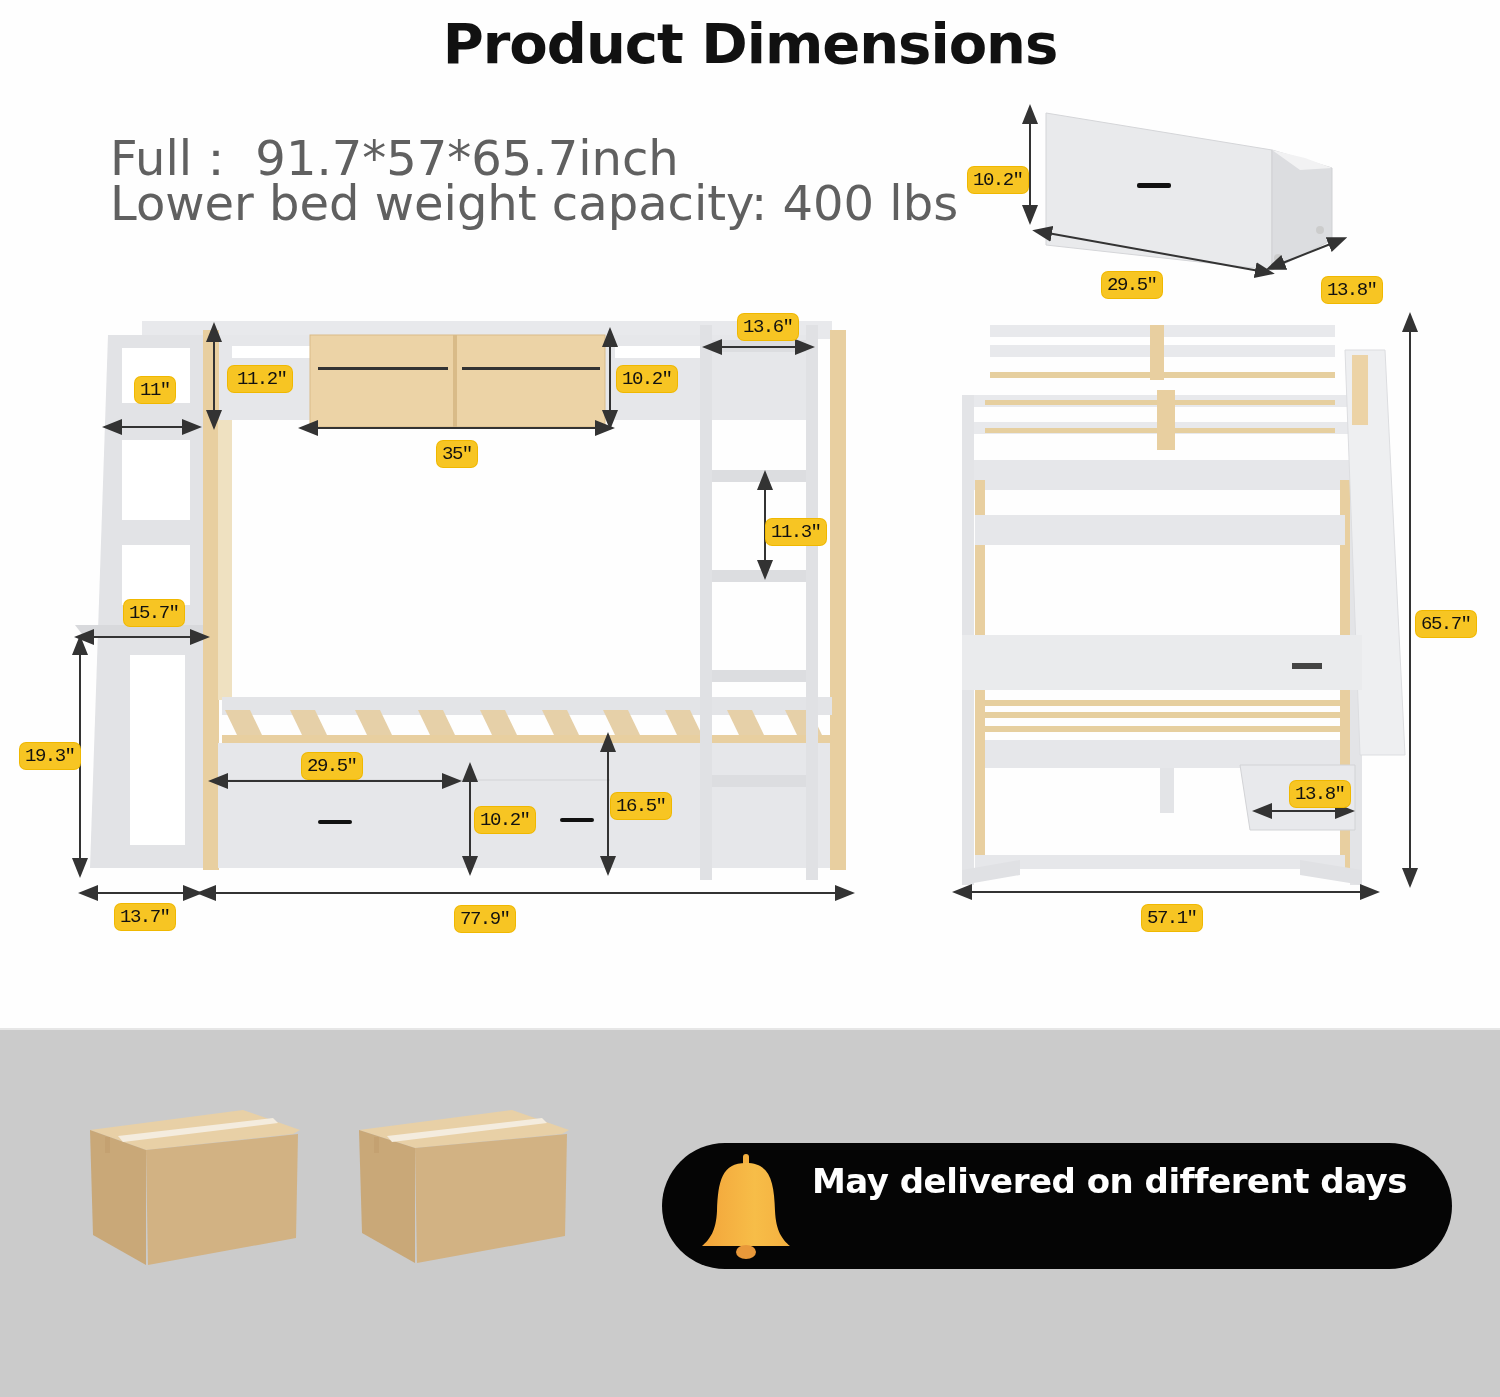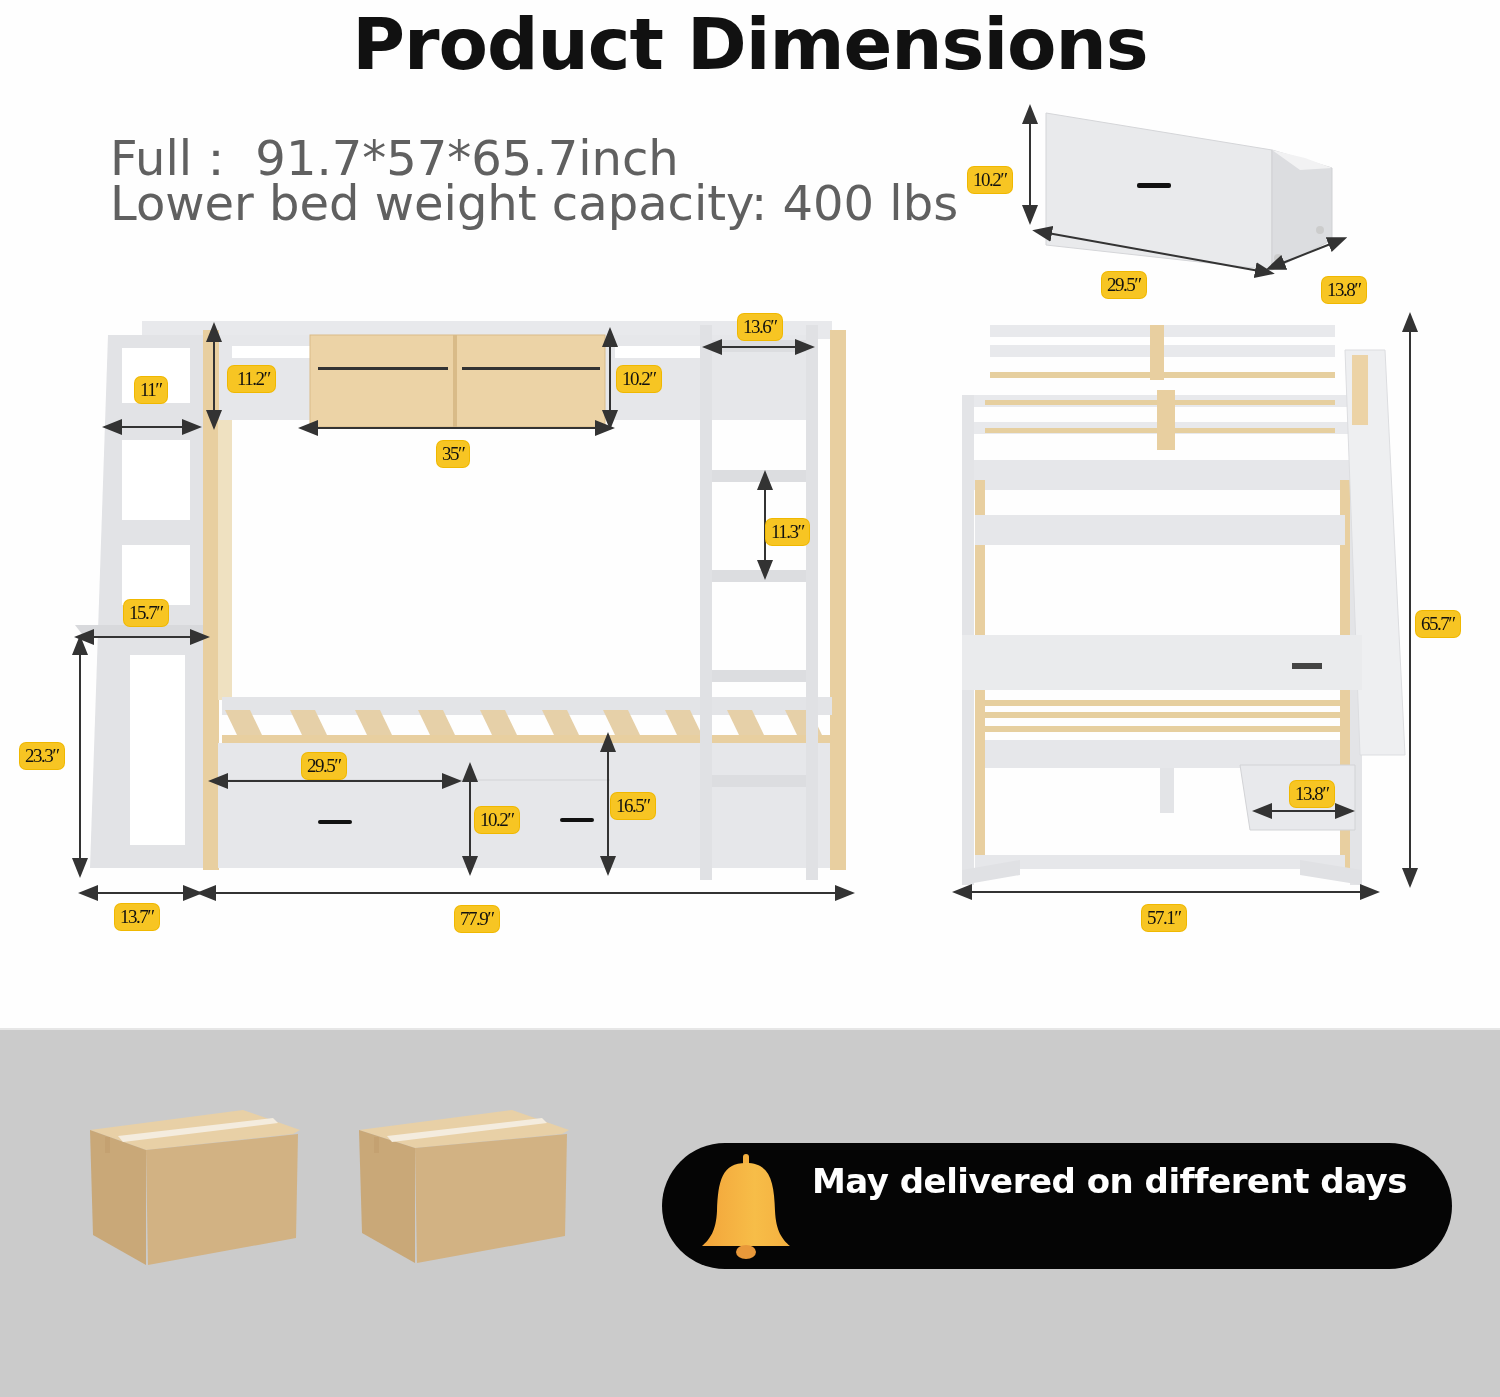--- a/index.html
+++ b/index.html
@@ -1,33 +1,33 @@
 <!DOCTYPE html>
 <html><head>
 <meta charset="utf-8">
 <style>
   * { box-sizing: border-box; margin: 0; padding: 0; }
   html, body { width: 1500px; height: 1397px; background: #fefefe; overflow: hidden; }
   body { position: relative; font-family: "DejaVu Sans", "Liberation Sans", sans-serif; }
 
   .title {
     position: absolute; left: 0; top: 4px; width: 1500px; text-align: center;
-    font-family: "DejaVu Sans", sans-serif; font-weight: bold; font-size: 72px;
+    font-family: "DejaVu Sans", sans-serif; font-weight: bold; font-size: 56px;
     color: #111; letter-spacing: -1px; line-height: 80px;
   }
   .spec {
     position: absolute; left: 110px; font-family: "DejaVu Sans", sans-serif;
     font-size: 48px; color: #606060; line-height: 46px; white-space: nowrap;
   }
   .spec.l1 { top: 135px; }
   .spec.l2 { top: 180px; }
 
   .lbl {
     position: absolute; background: #f7c523; color: #111;
-    font-family: Liberation Serif, serif; font-size: 19px; font-weight: normal;
+    font-family: Liberation Mono, monospace; font-size: 19px; font-weight: normal;
     padding: 2px 5px; border-radius: 6px; line-height: 22px; letter-spacing: -1.5px;
     white-space: nowrap; box-shadow: 0 0 0 1px #f0b800;
   }
   svg.art { position: absolute; left: 0; top: 0; }
 
   .gray-band {
     position: absolute; left: 0; top: 1028px; width: 1500px; height: 369px;
     background: #cbcbcb; border-top: 2px solid #e6e6e6;
   }
   .box { position: absolute; }
@@ -183,21 +183,21 @@
 <div class="lbl" style="left:1102px;top:272px;">29.5″</div>
 <div class="lbl" style="left:1322px;top:277px;">13.8″</div>
 
 <div class="lbl" style="left:135px;top:377px;">11″</div>
 <div class="lbl" style="left:228px;top:366px;padding-left:9px;">11.2″</div>
 <div class="lbl" style="left:437px;top:441px;">35″</div>
 <div class="lbl" style="left:617px;top:366px;">10.2″</div>
 <div class="lbl" style="left:738px;top:314px;">13.6″</div>
 <div class="lbl" style="left:766px;top:519px;">11.3″</div>
 <div class="lbl" style="left:124px;top:600px;">15.7″</div>
-<div class="lbl" style="left:20px;top:743px;">23.3″</div>
+<div class="lbl" style="left:20px;top:743px;">19.3″</div>
 <div class="lbl" style="left:115px;top:904px;">13.7″</div>
 <div class="lbl" style="left:302px;top:753px;">29.5″</div>
 <div class="lbl" style="left:475px;top:807px;">10.2″</div>
 <div class="lbl" style="left:611px;top:793px;">16.5″</div>
 <div class="lbl" style="left:455px;top:906px;">77.9″</div>
 
 <div class="lbl" style="left:1416px;top:611px;">65.7″</div>
 <div class="lbl" style="left:1142px;top:905px;">57.1″</div>
 <div class="lbl" style="left:1290px;top:781px;">13.8″</div>
 

